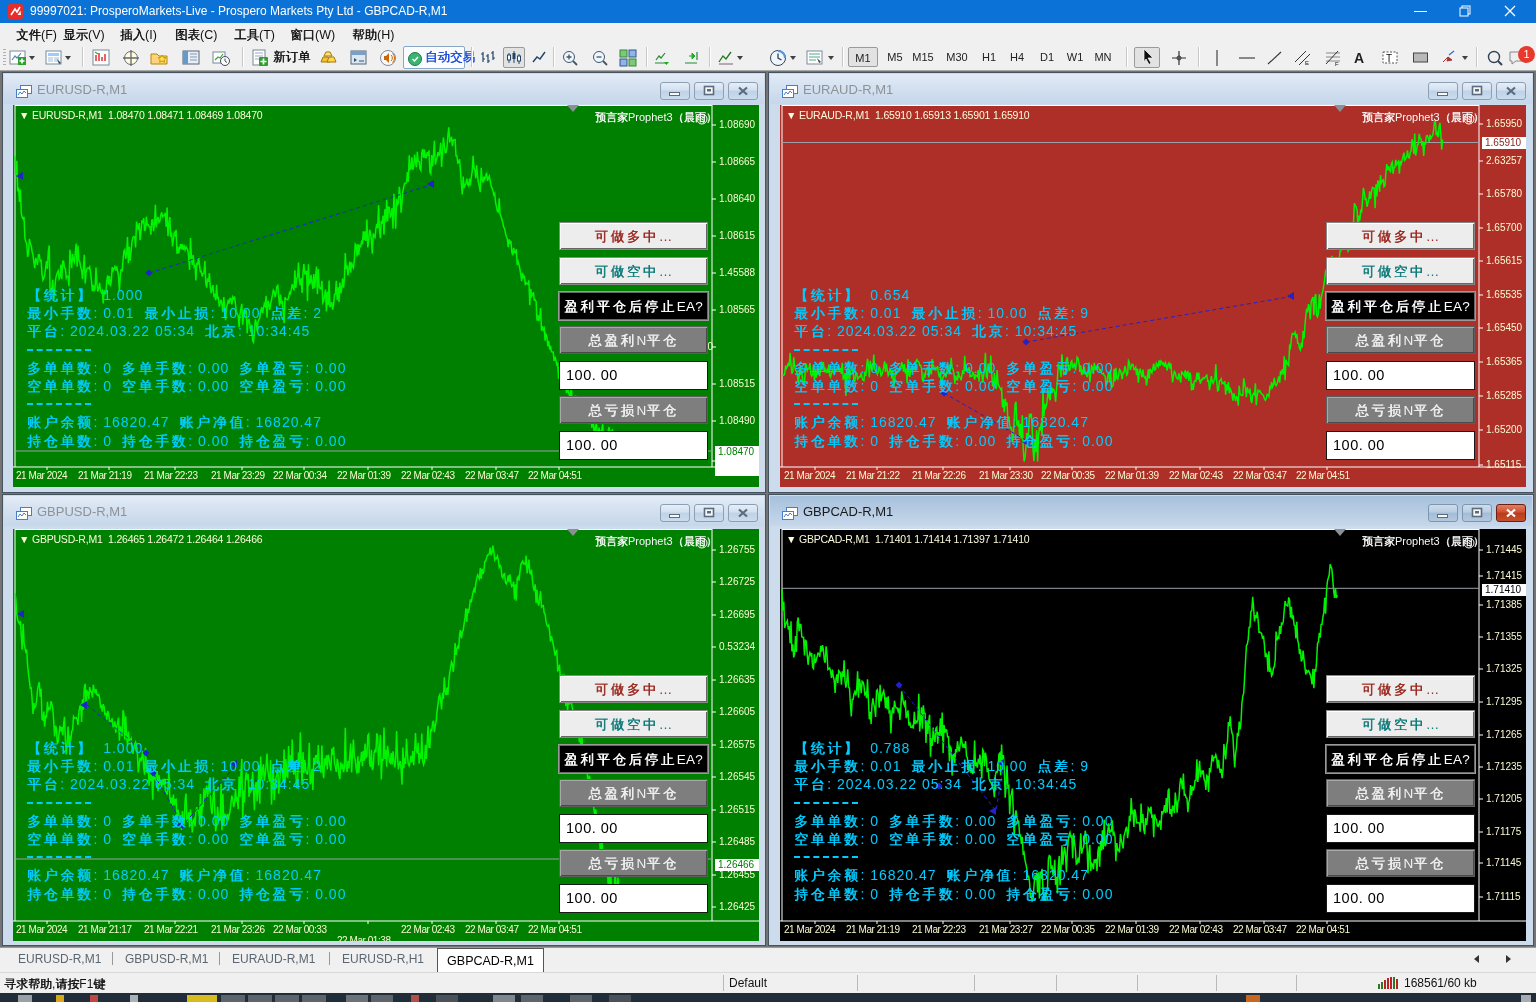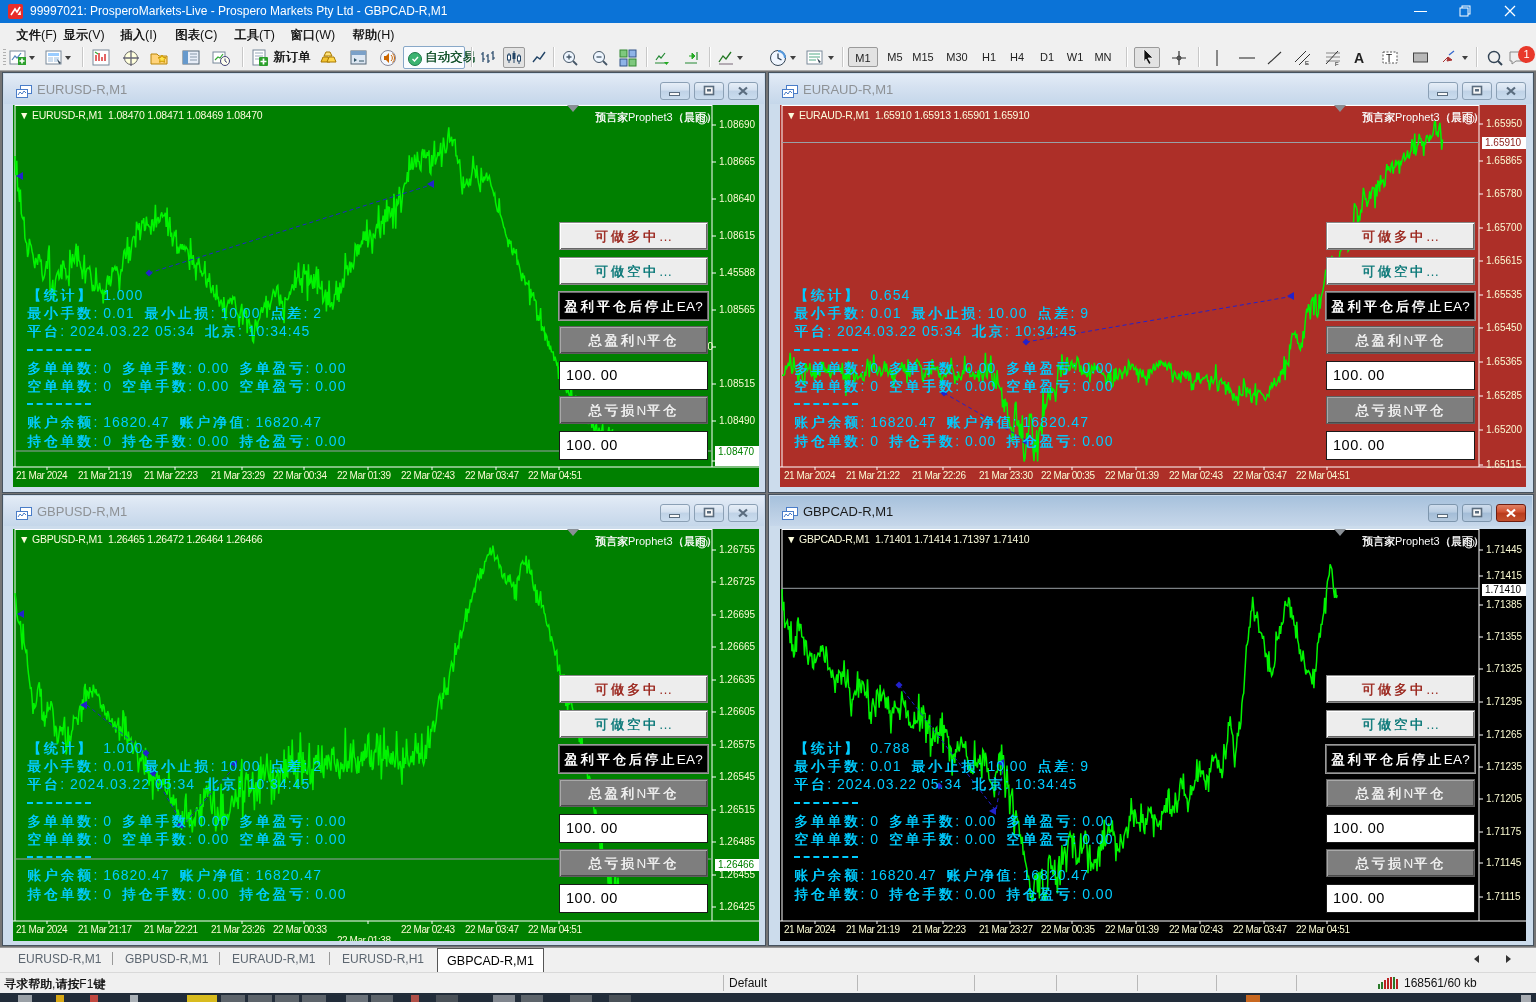--- a/index.html
+++ b/index.html
@@ -136,21 +136,21 @@
 <svg class="a" style="left:379px;top:49px" width="18" height="18" viewBox="0 0 18 18">
     <circle cx="9" cy="9" r="7.5" fill="#f4f8ff" stroke="#889"></circle>
     <path d="M5 7v4h2l3 3V4L7 7z" fill="#c60"></path>
     <path d="M12 6a4 4 0 010 6M13.5 4.5a6 6 0 010 9" stroke="#c60" fill="none"></path>
   </svg>
 <div class="a" style="left:403px;top:46px;width:62px;height:23px;border:1px solid #88a8c8;background:#fafcff;border-radius:2px"></div>
 <svg class="a" style="left:407px;top:50px" width="16" height="16" viewBox="0 0 16 16">
     <circle cx="8" cy="9" r="6.5" fill="#3cb371" stroke="#1e7a4a"></circle>
     <path d="M5.5 9l2 2 3.5-4" stroke="#fff" stroke-width="1.4" fill="none"></path>
   </svg>
-<div class="a" style="left:425px;top:49px;font-size:12.5px;color:#14532d"><i>自动交易</i></div>
+<div class="a" style="left:425px;top:49px;font-size:12.5px;color:#1d4ed8"><i>自动交易</i></div>
 <div class="a sep" style="left:471px;top:47px"></div>
 <svg class="a" style="left:479px;top:49px" width="18" height="18" viewBox="0 0 18 18">
     <path d="M4 3v10M4 5h-2M4 10h2M9 5v9M9 7h-2M9 12h2M14 2v9M14 4h-2M14 9h2" stroke="#246" stroke-width="1.2"></path>
   </svg>
 <div class="a pressed" style="left:503px;top:47px;width:22px;height:21px"></div>
 <svg class="a" style="left:505px;top:49px" width="18" height="18" viewBox="0 0 18 18">
     <path d="M4 4v10M9 2v12M14 5v10" stroke="#246" stroke-width="1"></path>
     <rect x="2.5" y="6" width="3" height="5" fill="#fff" stroke="#246"></rect>
     <rect x="7.5" y="4" width="3" height="6" fill="#246"></rect>
     <rect x="12.5" y="7" width="3" height="5" fill="#fff" stroke="#246"></rect>
@@ -328,21 +328,21 @@
       <div class="a pl" style="left:706px;top:14px">1.08690</div>
       <div class="a pl" style="left:706px;top:51px">1.08665</div>
       <div class="a pl" style="left:706px;top:88px">1.08640</div>
       <div class="a pl" style="left:706px;top:125px">1.08615</div>
       <div class="a pl" style="left:706px;top:162px">1.45588</div>
       <div class="a pl" style="left:706px;top:199px">1.08565</div>
       <div class="a pl" style="left:664px;top:236px">1.08540</div>
       <div class="a pl" style="left:706px;top:273px">1.08515</div>
       <div class="a pl" style="left:706px;top:310px">1.08490</div>
       <div class="a pl" style="left:706px;top:350px">1.08465</div>
-      <div class="a pbox" style="left:702px;top:341px;width:44px;height:20px;color:#008000">1.08470</div>
+      <div class="a pbox" style="left:702px;top:341px;width:44px;height:30px;color:#008000">1.08470</div>
       <div class="a tl" style="left:3px;top:365px">21 Mar 2024</div>
       <div class="a tl" style="left:65px;top:365px">21 Mar 21:19</div>
       <div class="a tl" style="left:131px;top:365px">21 Mar 22:23</div>
       <div class="a tl" style="left:198px;top:365px">21 Mar 23:29</div>
       <div class="a tl" style="left:260px;top:365px">22 Mar 00:34</div>
       <div class="a tl" style="left:324px;top:365px">22 Mar 01:39</div>
       <div class="a tl" style="left:388px;top:365px">22 Mar 02:43</div>
       <div class="a tl" style="left:452px;top:365px">22 Mar 03:47</div>
       <div class="a tl" style="left:515px;top:365px">22 Mar 04:51</div>
       <div class="a stats" style="left:14px;top:181px">
@@ -428,21 +428,21 @@
       <div class="a" style="left:554px;top:0;width:0;height:0;border-left:6px solid transparent;border-right:6px solid transparent;border-top:7px solid #8a9096"></div>
       <div class="a ohlc">▼ EURAUD-R,M1&nbsp; 1.65910 1.65913 1.65901 1.65910</div>
       <div class="a proph" style="left:582px"><i>预言家</i>Prophet3<i>（晨雨）</i></div>
       <svg class="a" style="left:683px;top:8px" width="12" height="12" viewBox="0 0 12 12">
         <circle cx="6" cy="6" r="5" fill="none" stroke="#fff"></circle>
         <circle cx="4.2" cy="4.5" r="0.8" fill="#fff"></circle>
         <circle cx="7.8" cy="4.5" r="0.8" fill="#fff"></circle>
         <path d="M3.8 7.5a2.8 2.8 0 004.4 0" stroke="#fff" fill="none"></path>
       </svg>
       <div class="a pl" style="left:706px;top:13px">1.65950</div>
-      <div class="a pl" style="left:706px;top:50px">1.65865</div>
+      <div class="a pl" style="left:706px;top:50px">2.63257</div>
       <div class="a pl" style="left:706px;top:83px">1.65780</div>
       <div class="a pl" style="left:706px;top:117px">1.65700</div>
       <div class="a pl" style="left:706px;top:150px">1.65615</div>
       <div class="a pl" style="left:706px;top:184px">1.65535</div>
       <div class="a pl" style="left:706px;top:217px">1.65450</div>
       <div class="a pl" style="left:706px;top:251px">1.65365</div>
       <div class="a pl" style="left:706px;top:285px">1.65285</div>
       <div class="a pl" style="left:706px;top:319px">1.65200</div>
       <div class="a pl" style="left:706px;top:354px">1.65115</div>
       <div class="a pbox" style="left:702px;top:32px;width:44px;height:12px;color:#8c1f1a">1.65910</div>
@@ -542,21 +542,21 @@
       <div class="a proph" style="left:582px"><i>预言家</i>Prophet3<i>（晨雨）</i></div>
       <svg class="a" style="left:683px;top:8px" width="12" height="12" viewBox="0 0 12 12">
         <circle cx="6" cy="6" r="5" fill="none" stroke="#fff"></circle>
         <circle cx="4.2" cy="4.5" r="0.8" fill="#fff"></circle>
         <circle cx="7.8" cy="4.5" r="0.8" fill="#fff"></circle>
         <path d="M3.8 7.5a2.8 2.8 0 004.4 0" stroke="#fff" fill="none"></path>
       </svg>
       <div class="a pl" style="left:706px;top:15px">1.26755</div>
       <div class="a pl" style="left:706px;top:47px">1.26725</div>
       <div class="a pl" style="left:706px;top:80px">1.26695</div>
-      <div class="a pl" style="left:706px;top:112px">1.26665</div>
+      <div class="a pl" style="left:706px;top:112px">0.53234</div>
       <div class="a pl" style="left:706px;top:145px">1.26635</div>
       <div class="a pl" style="left:706px;top:177px">1.26605</div>
       <div class="a pl" style="left:706px;top:210px">1.26575</div>
       <div class="a pl" style="left:706px;top:242px">1.26545</div>
       <div class="a pl" style="left:706px;top:275px">1.26515</div>
       <div class="a pl" style="left:706px;top:307px">1.26485</div>
       <div class="a pl" style="left:706px;top:340px">1.26455</div>
       <div class="a pl" style="left:706px;top:372px">1.26425</div>
       <div class="a pbox" style="left:702px;top:330px;width:44px;height:12px;color:#008000">1.26466</div>
       <div class="a tl" style="left:3px;top:395px">21 Mar 2024</div>

